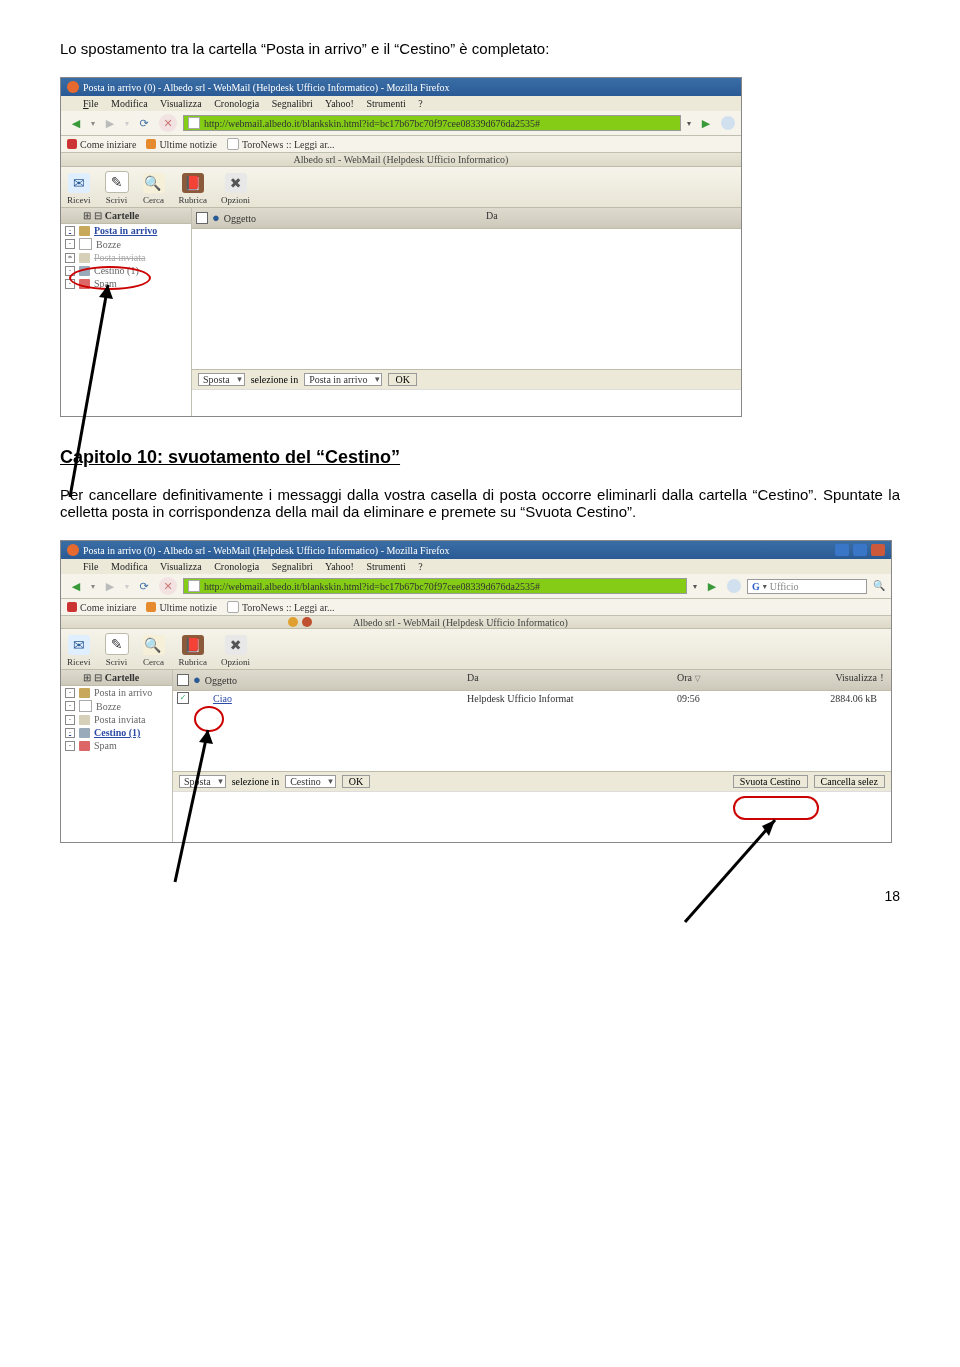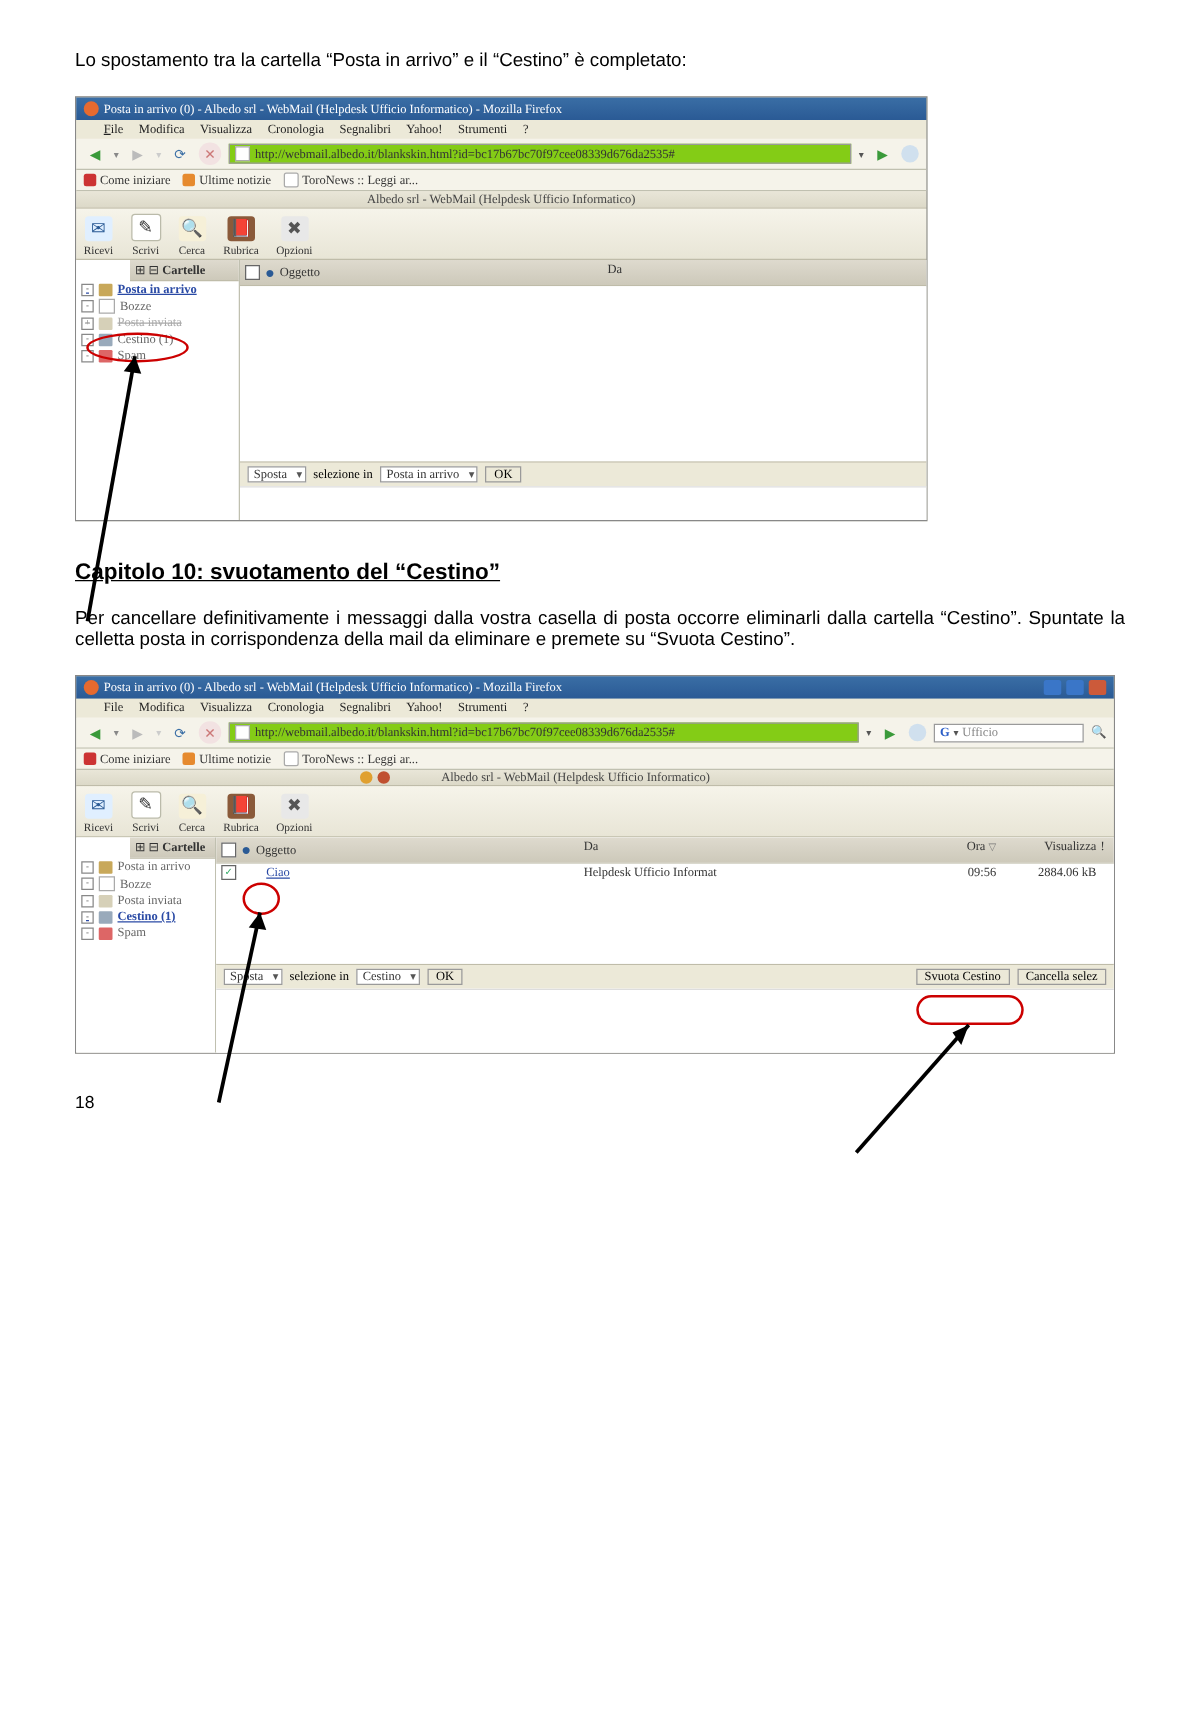--- a/index.html
+++ b/index.html
@@ -137,25 +137,24 @@
     background: #fff;
   }
   .sidebar {
     width: 130px;
     border-right: 1px solid #c0c0b0;
     background: #fff;
     font-size: 10px;
   }
   .sidebar-header {
     background: linear-gradient(#dedace, #cdc9ba);
-    padding: 2px 4px;
+    padding: 2px 22px;
     border-bottom: 1px solid #bfbca9;
     font-weight: bold;
     color:#333;
-    margin-left:43px;
   }
   .folder-item {
     padding: 1px 4px 1px 16px;
     display:flex; align-items:center; gap:4px;
     color:#2a4aa5;
   }
   .folder-item.gray { color:#666; }
   .fi-box { width:8px; height:8px; border:1px solid #888; background:#fff; margin-left:-12px; text-align:center; font-size:7px; line-height:7px; color:#555;}
   .fi-icon { width:11px; height:10px; display:inline-block; }
   .fi-inbox { background:#c8a85a; border-radius:1px; }
@@ -177,21 +176,21 @@
   .list-header {
     background: linear-gradient(#dedace, #cdc9ba);
     border-bottom: 1px solid #bfbca9;
     font-size: 10px;
     display: flex;
     padding: 2px 4px;
     color:#333;
   }
   .col-subject { width: 290px; display:flex; align-items:center; gap:4px;}
   .col-from { width: 210px; }
-  .col-time { width: 120px; text-align:right; }
+  .col-time { width: 120px; }
   .col-size { width: 80px; text-align:right; }
   .hdr-check { width:10px; height:10px; border:1px solid #666; background:#fff; }
   .hdr-bullet { color:#2a5a95; font-size:13px; }
   .list-body { height: 140px; background:#fff; position:relative; }
   .msg-row {
     display:flex; padding:1px 4px; font-size:10px; color:#2a4aa5;
     align-items:center;
   }
   .msg-check { width:10px; height:10px; border:1px solid #666; background:#fff; color:#3a6; text-align:center; font-size:8px; line-height:9px; }
   .status-row {
@@ -203,21 +202,21 @@
   .btn { background:#ece9d8; border:1px solid #9a9a9a; padding:0 6px; font-size:10px; }
   .footer-space { height: 26px; background:#fff; border-top:1px solid #ddd;}
   .win-btns { display:flex; gap:4px; margin-left:auto;}
   .wbtn { width:14px; height:12px; border-radius:2px; }
   .wmin { background:#3a76c8; }
   .wmax { background:#3a76c8; }
   .wclose { background:#cc5a3a; }
   .sm-circles { display:flex; gap:4px; margin-left:auto; }
   .sm-circle { width:10px; height:10px; border-radius:50%; }
   .arrow-svg { position:absolute; pointer-events:none; }
-  .page-num { text-align:left; font-size:14px; margin-top:30px; }
+  .page-num { text-align:right; font-size:14px; margin-top:45px; }
   .screenshot-wrap { position:relative; margin-bottom:10px; }
 </style>
 </head>
 <body>
 
 <div class="body-text">Lo spostamento tra la cartella “Posta in arrivo” e il “Cestino” è completato:</div>
 
 <div class="screenshot-wrap">
   <div class="screenshot" style="width:680px;">
 

